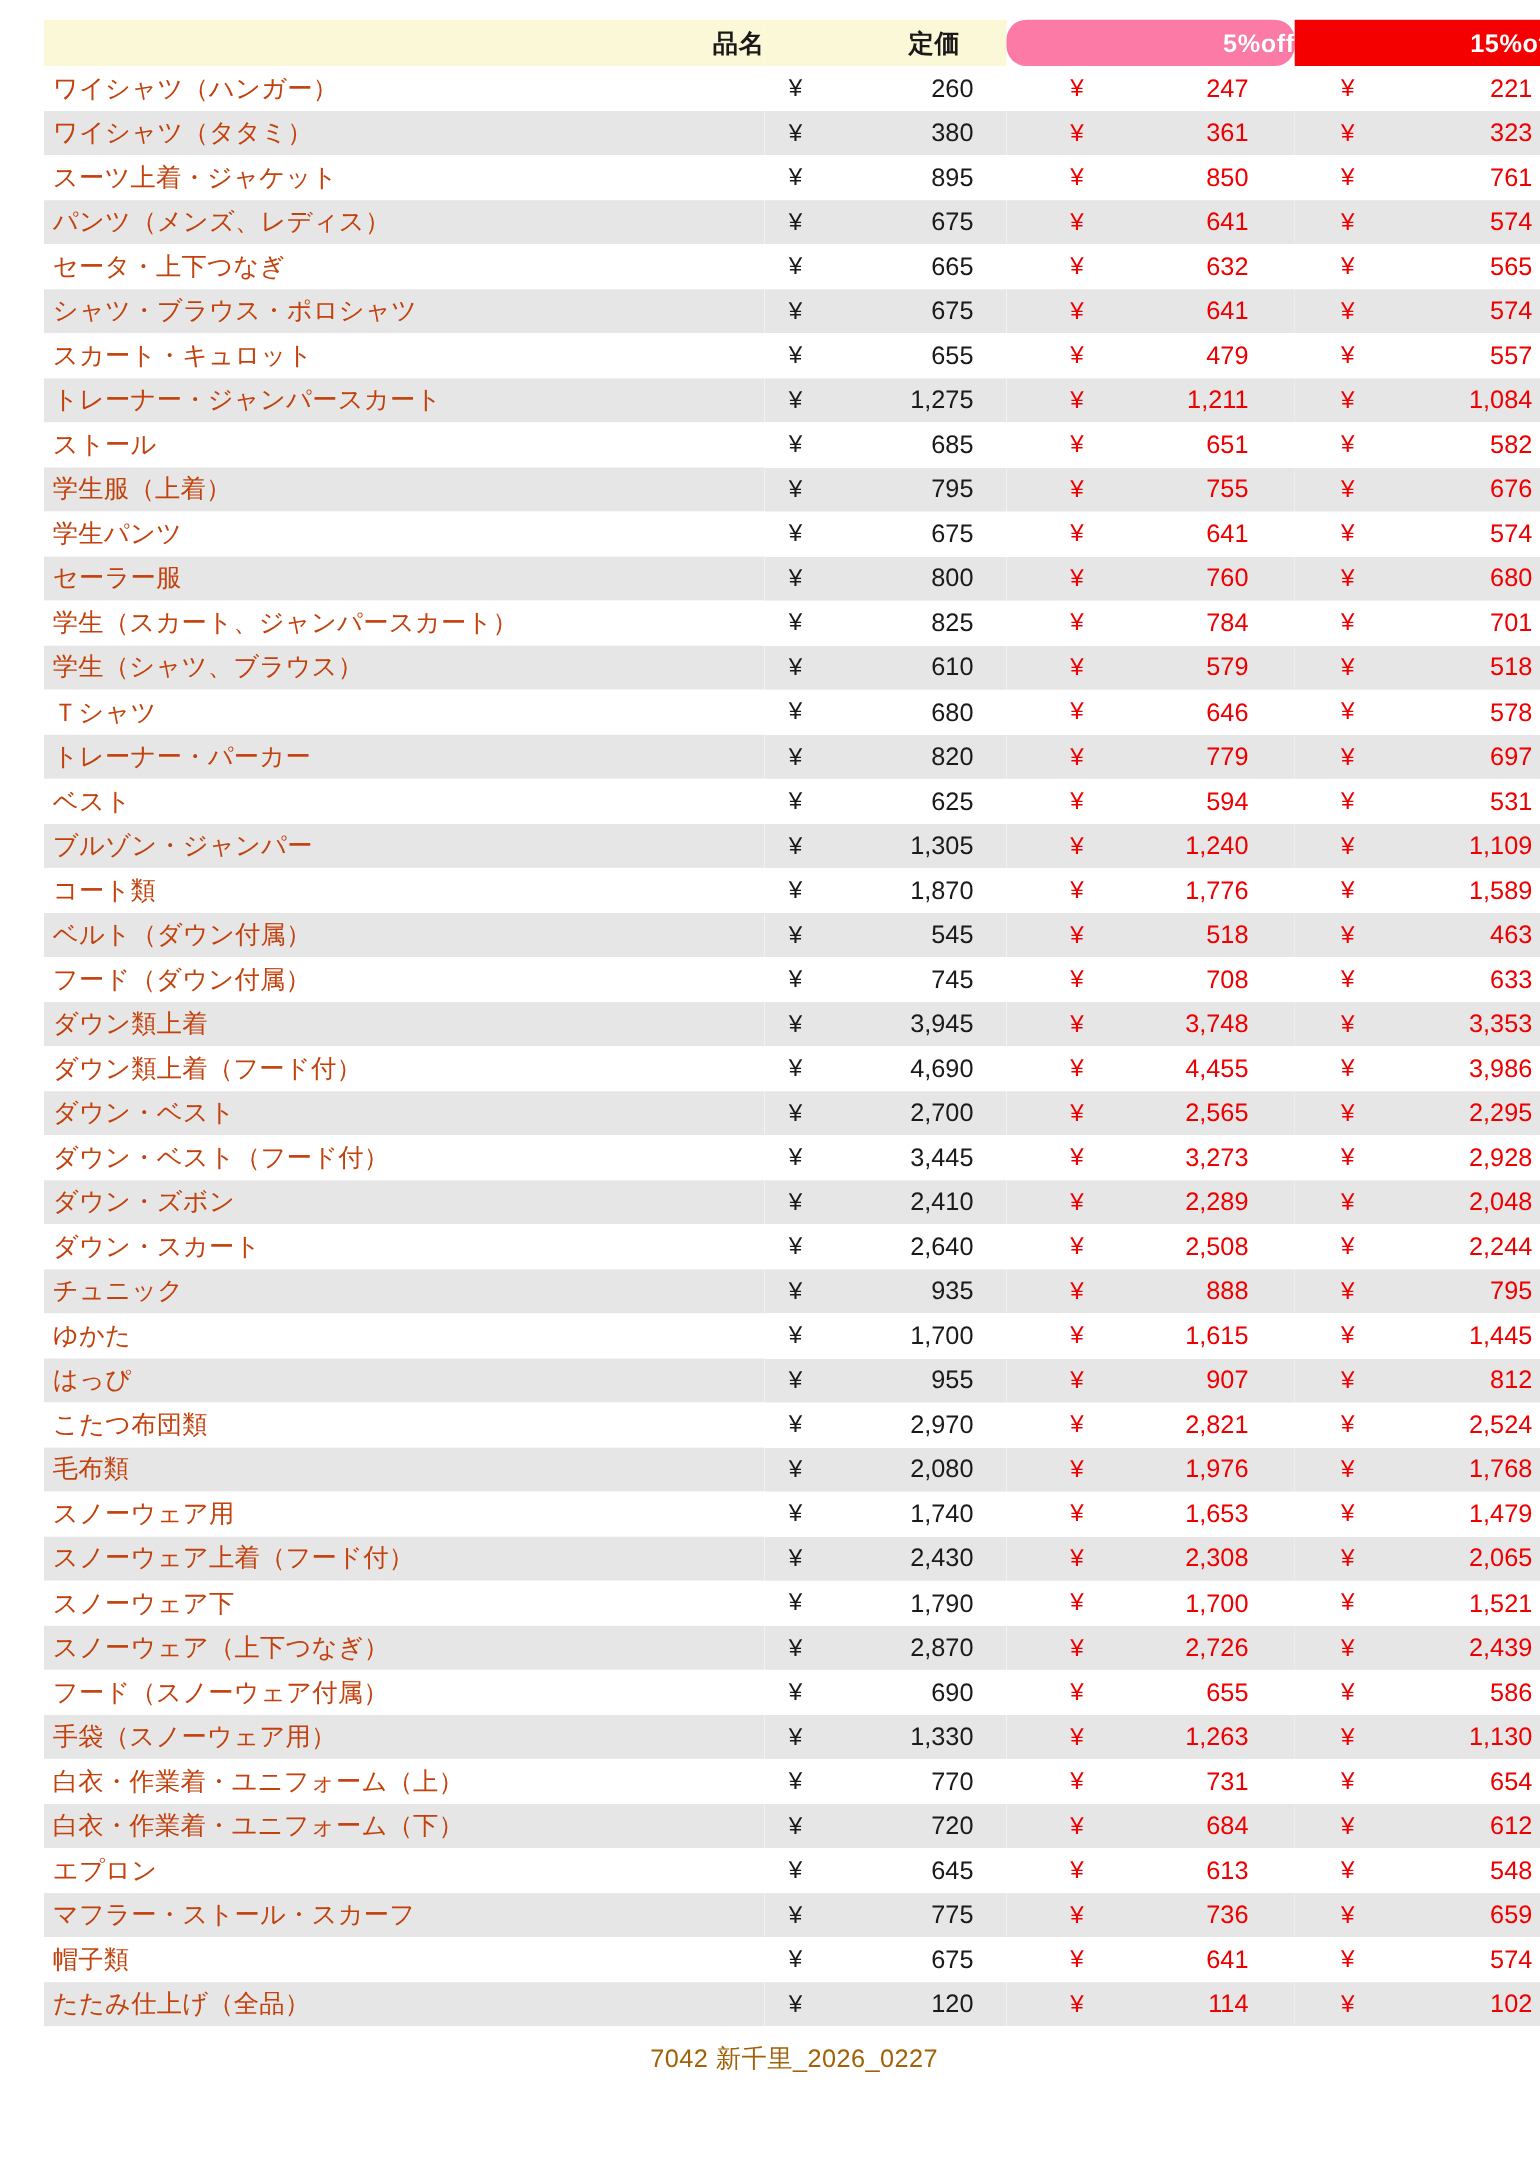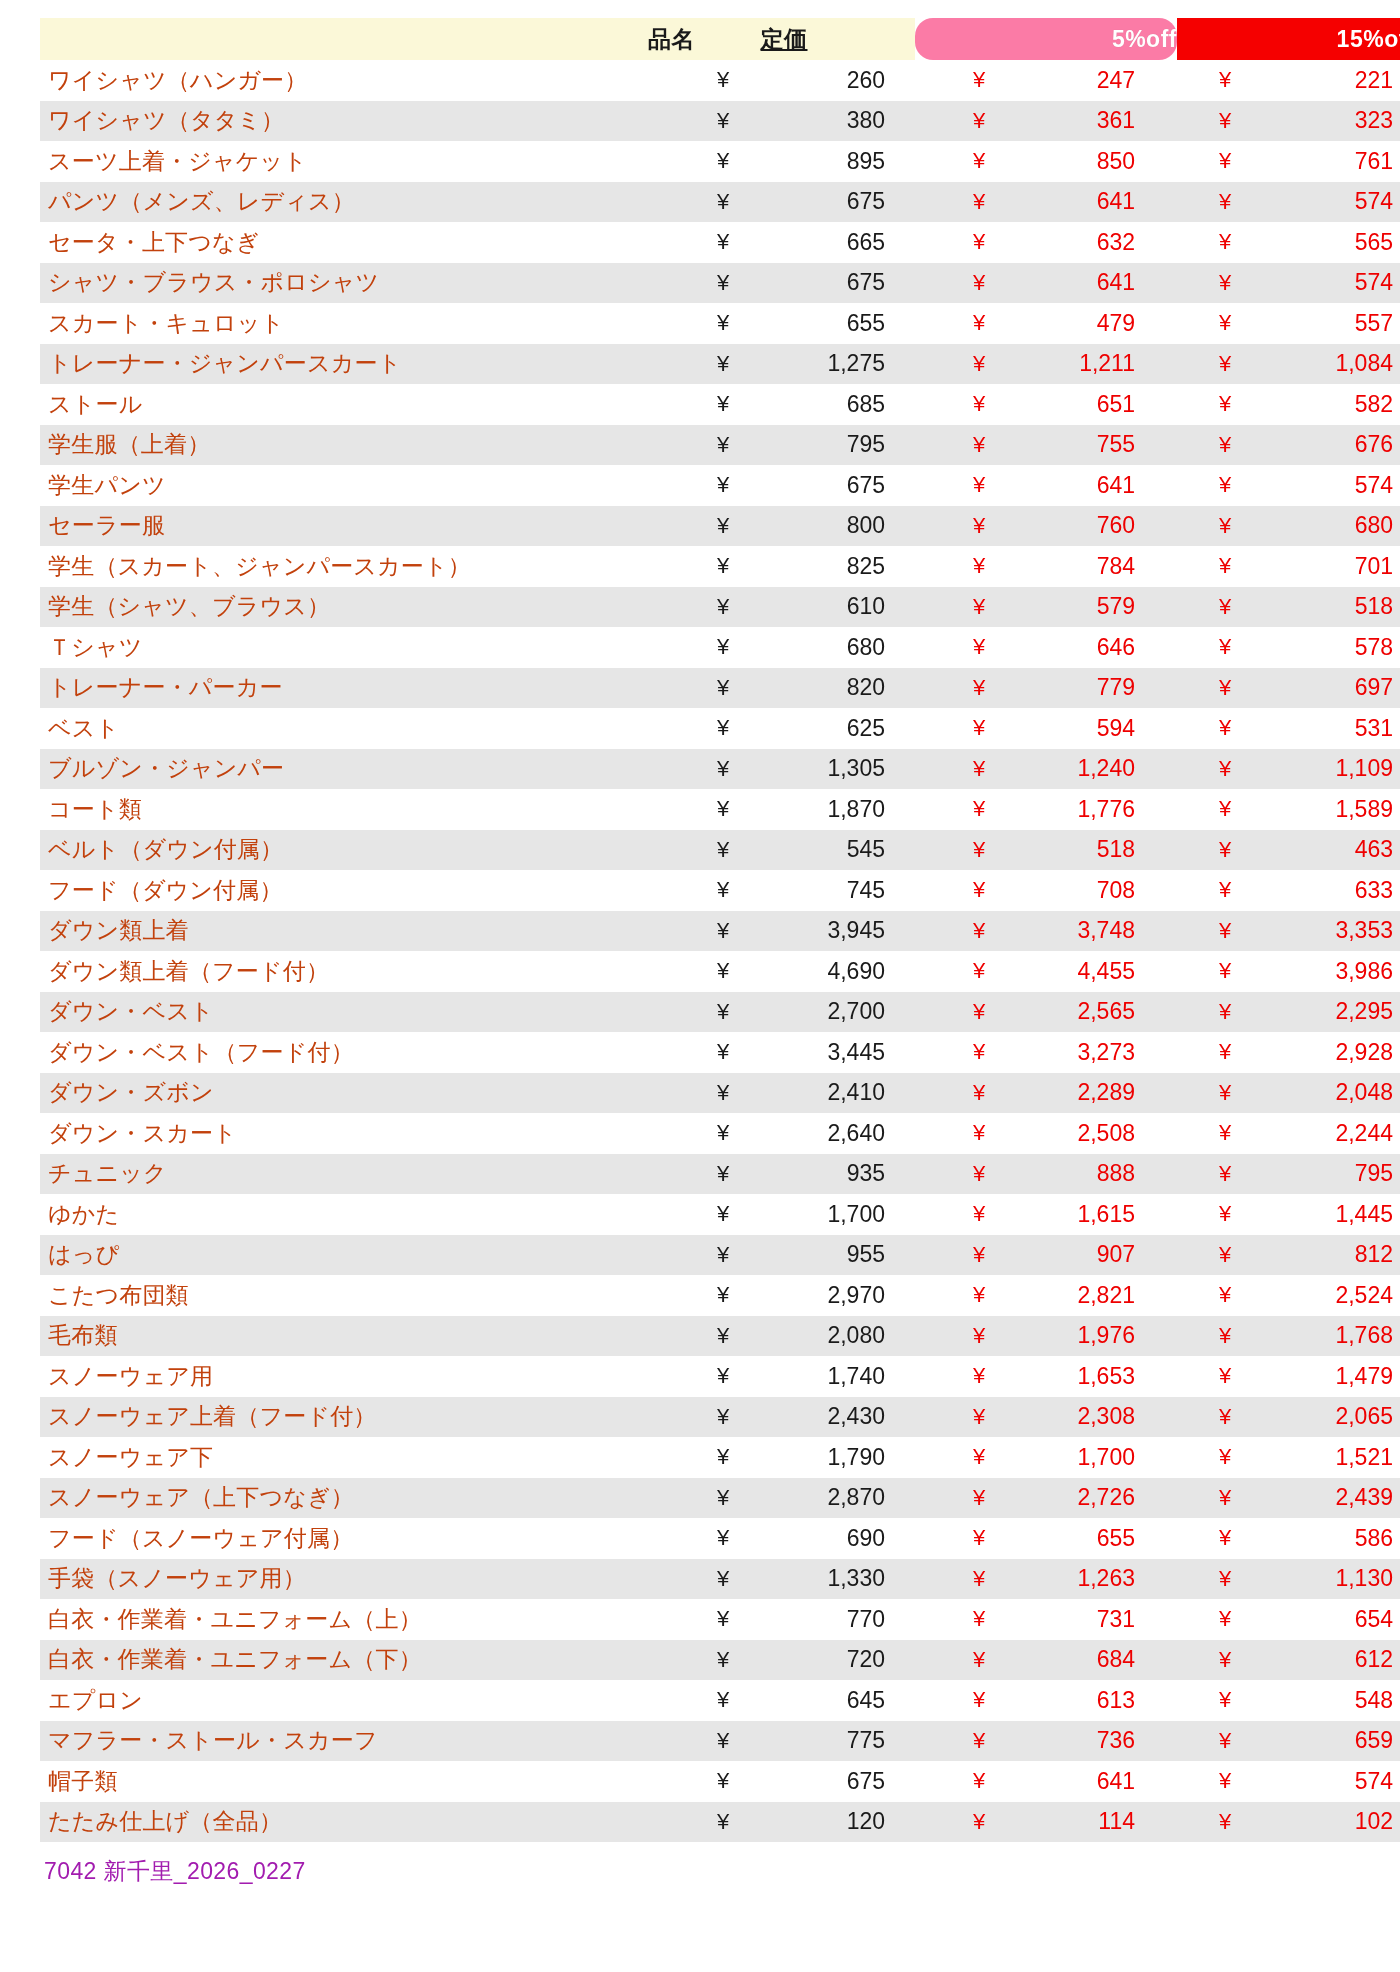--- a/index.html
+++ b/index.html
@@ -39,23 +39,22 @@
     text-align: right;
     letter-spacing: 0.5px;
   }
   th.h-name {
     background: #fbf8d8;
     color: #1a1a1a;
   }
   th.h-price {
     background: #fbf8d8;
     color: #1a1a1a;
-    text-align: center;
+    text-align: right;
     padding-right: 42px;
-    text-decoration: underline;
   }
   th.h-off5 {
     background: #fb7ba6;
     color: #ffffff;
     text-shadow: 0 0 1px rgba(0,0,0,0.15);
     border-radius: 18px;
   }
   th.h-off15 {
     background: #f50000;
     color: #ffffff;
@@ -98,22 +97,23 @@
     color: #ee0000;
   }
   td.off5 .yen { left: 58px; }
   td.off5 .val { padding-right: 42px; }
   td.off15 .yen { left: 42px; }
   td.off15 .val { padding-right: 22px; }
 
   .footnote {
     margin: 14px 0 0 44px;
     font-size: 23px;
-    color: #a21caf;
+    color: #a16207;
     letter-spacing: 0.4px;
+    text-align: center;
   }
 </style>
 </head>
 <body>
 
 <div class="sheet">
   <table class="price-table">
     <colgroup>
       <col class="c-name">
       <col class="c-price">

